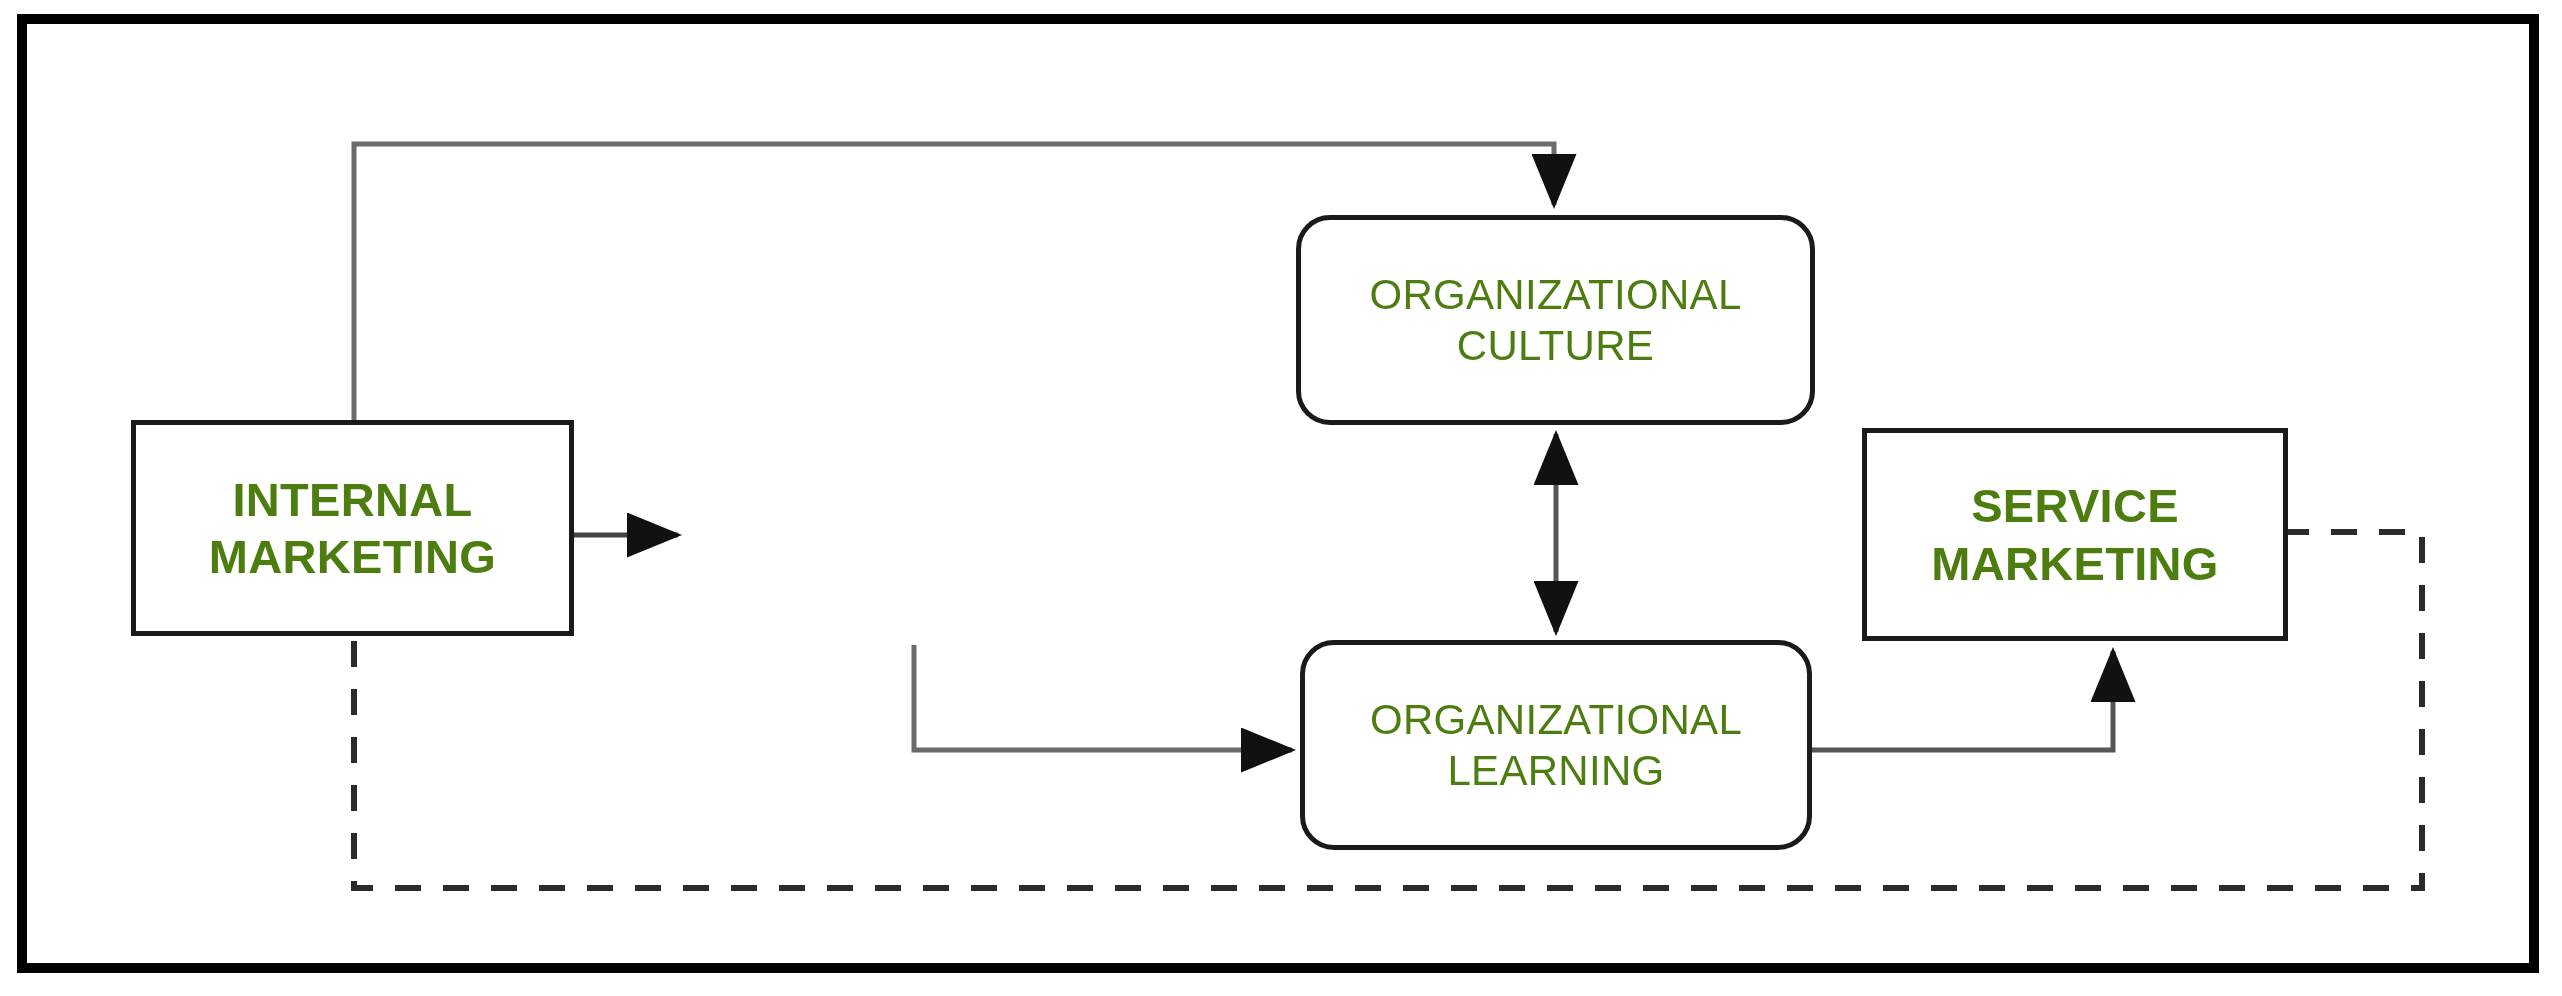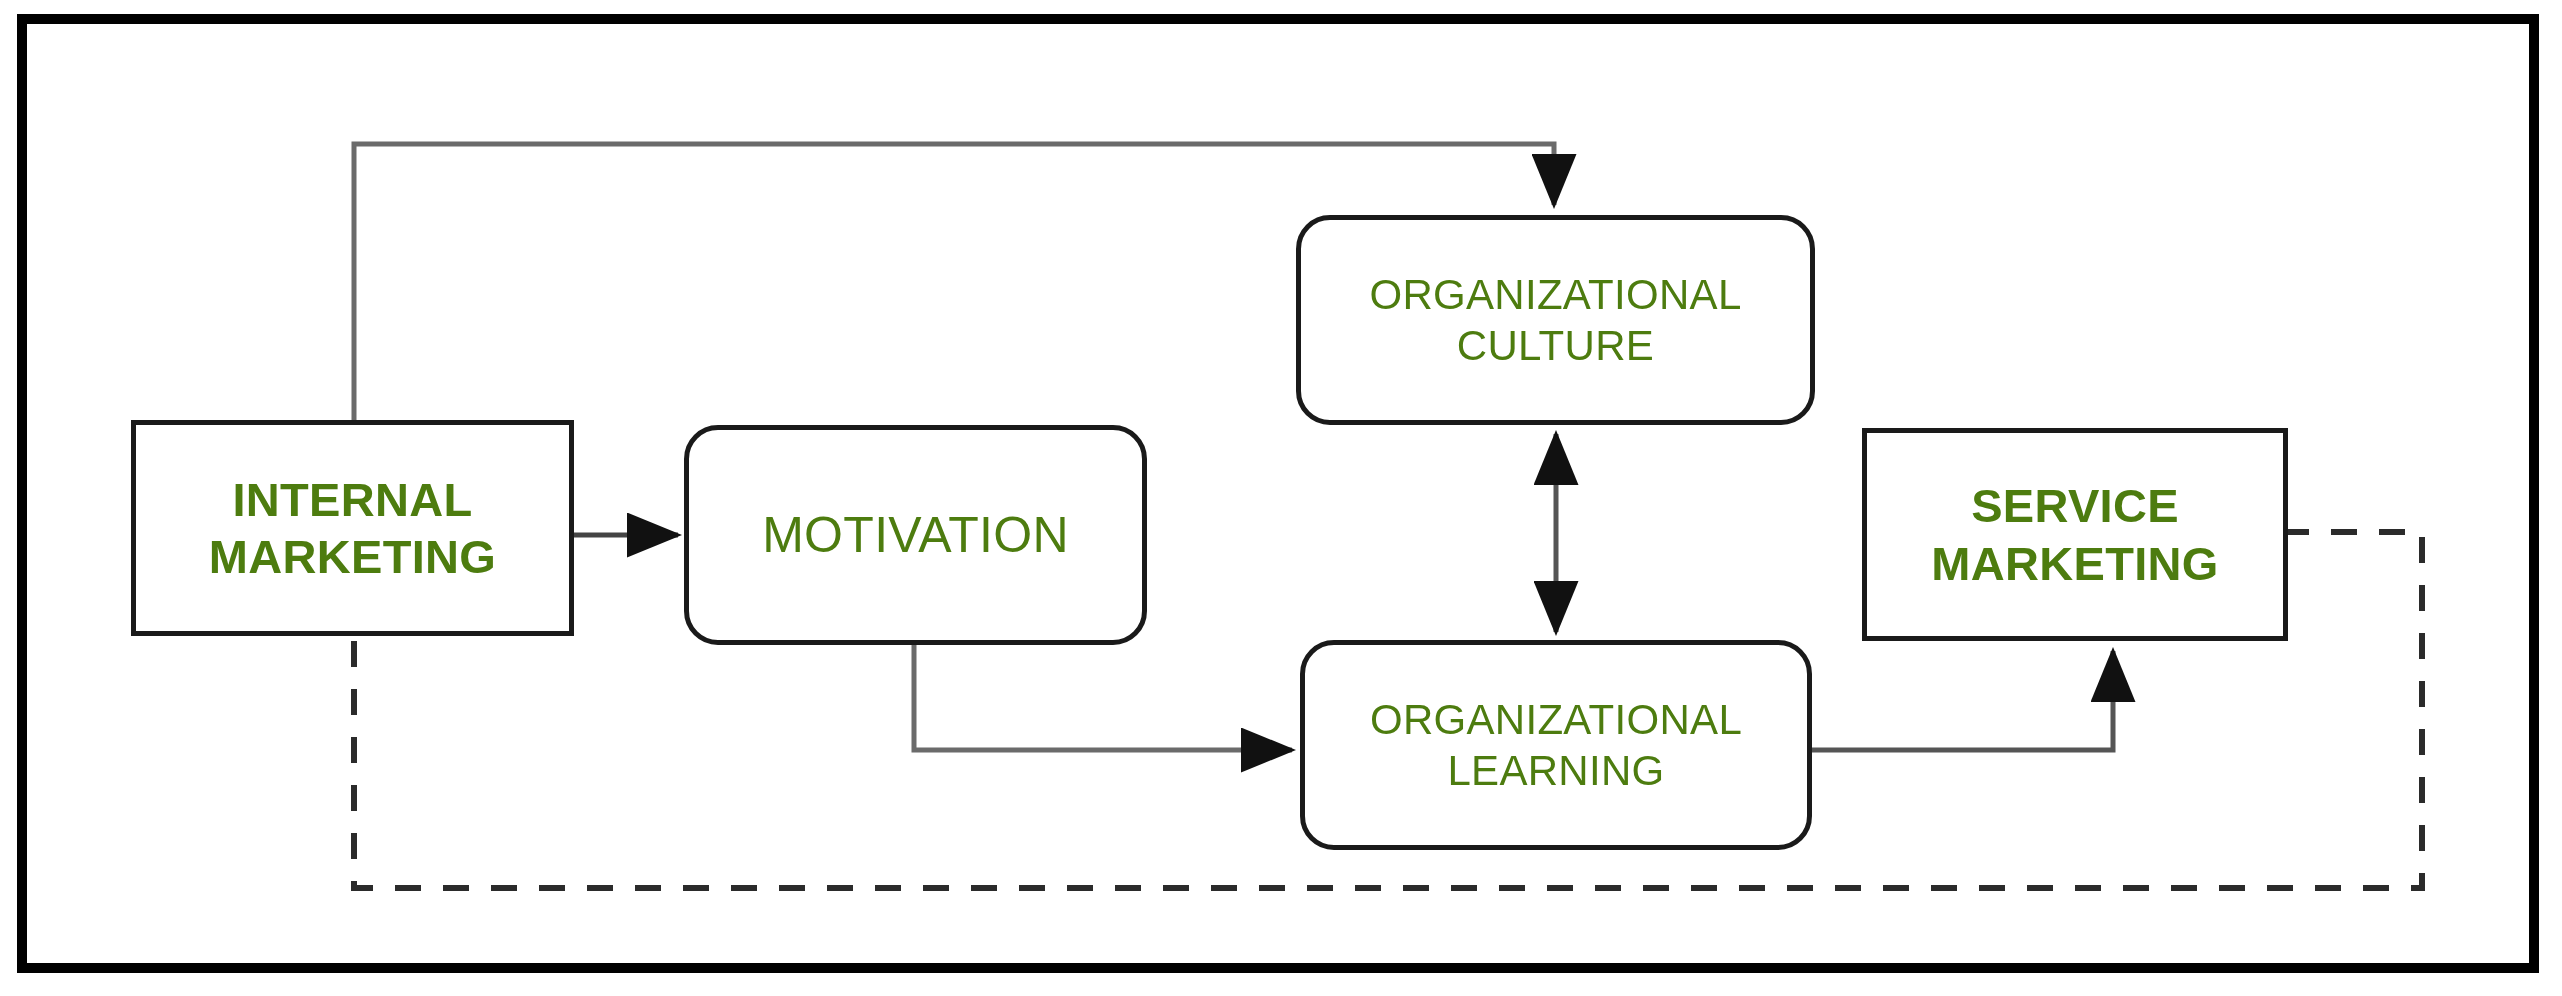--- a/index.html
+++ b/index.html
@@ -125,23 +125,20 @@
     <g>
       <path d="M 354 641 L 354 888 L 2422 888 L 2422 532 L 2288 532" fill="none" stroke="#2b2b2b" stroke-width="6" stroke-dasharray="26 22" stroke-linejoin="miter" stroke-linecap="butt"></path>
     </g>
   </svg>
 
   <div class="node node-sharp" id="node-internal-marketing">
     <span class="node-label">INTERNAL
 MARKETING</span>
   </div>
 
-  <div class="node node-round" id="node-motivation">
-    <span class="node-label">MOTIVATION</span>
-  </div>
 
   <div class="node node-round" id="node-organizational-culture">
     <span class="node-label">ORGANIZATIONAL
 CULTURE</span>
   </div>
 
   <div class="node node-round" id="node-organizational-learning">
     <span class="node-label">ORGANIZATIONAL
 LEARNING</span>
   </div>

